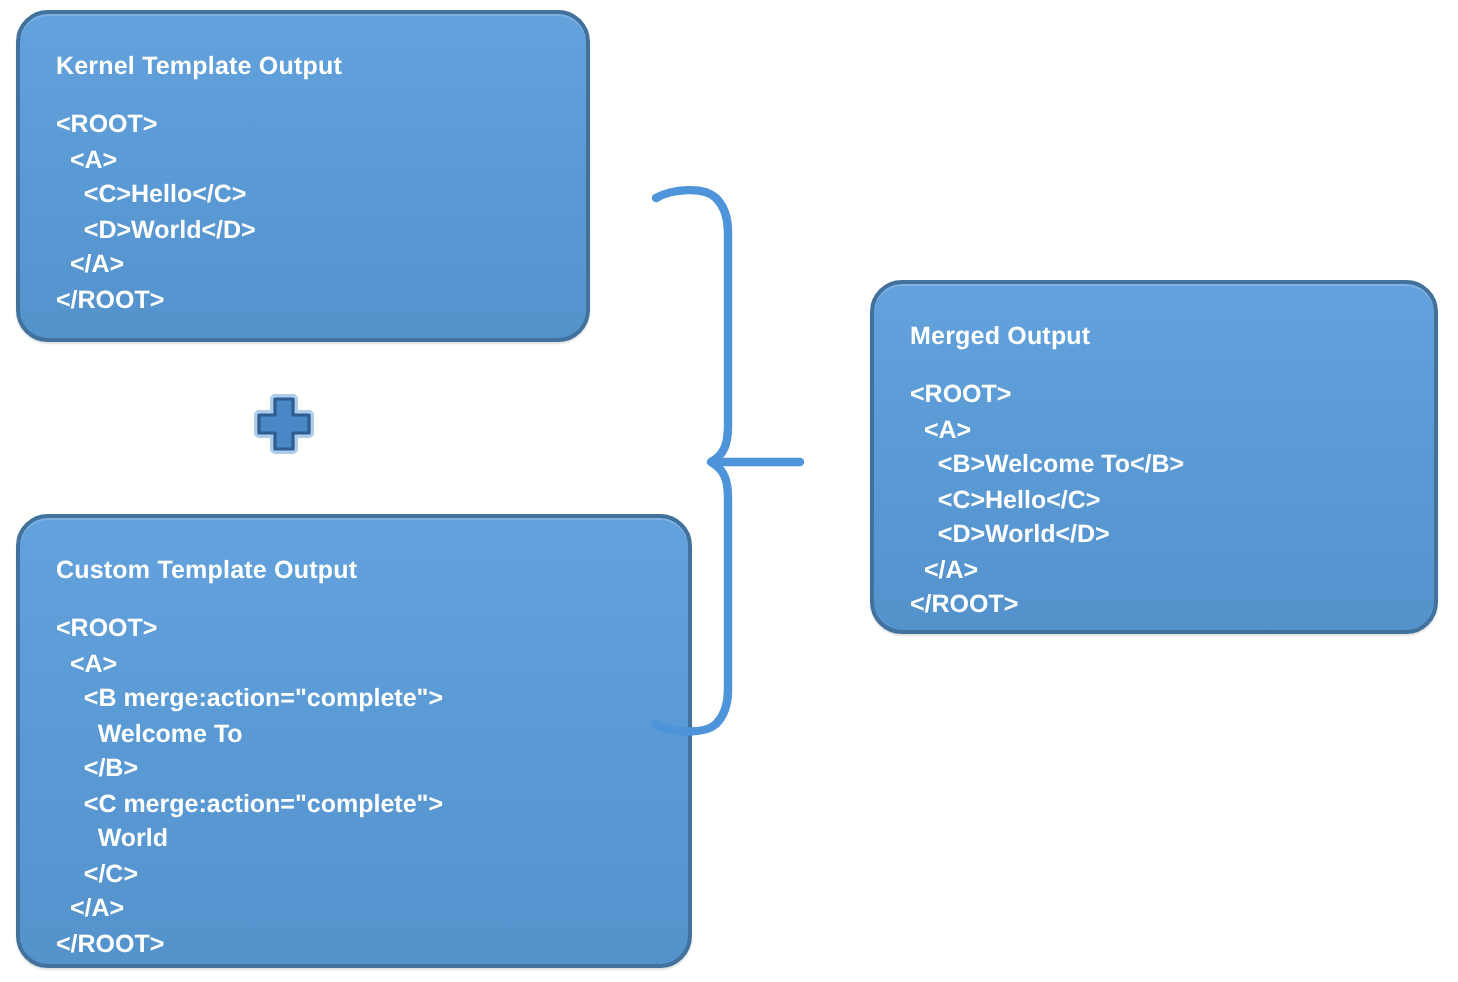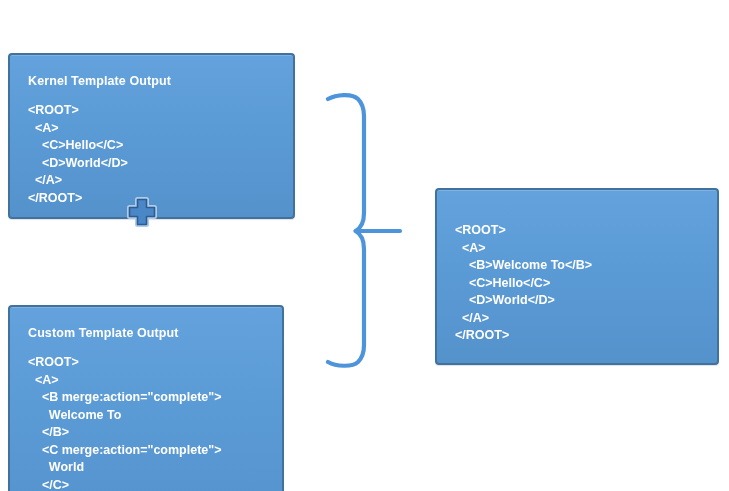--- a/index.html
+++ b/index.html
@@ -20,28 +20,27 @@
     width: 729px;
     height: 491px;
     background: var(--bg);
     overflow: hidden;
     font-family: "Liberation Sans", sans-serif;
   }
   .box {
     position: absolute;
     background: linear-gradient(180deg, var(--box-fill-light) 0%, var(--box-fill) 45%, #5492CC 100%);
     border: 2px solid var(--box-border);
-    border-radius: 4px;
+    border-radius: 16px;
     color: var(--text);
     padding: 19px 10px 0 18px;
     box-shadow: inset 0 1px 0 rgba(255,255,255,0.18), 0 1px 1px rgba(0,0,0,0.12);
-    margin-top: 48px;
   }
   .box-kernel { left: 8px;   top: 5px;   width: 287px; height: 166px; }
-  .box-custom { left: 8px;   top: 257px; width: 276px; height: 227px; }
+  .box-custom { left: 8px;   top: 257px; width: 338px; height: 227px; }
   .box-merged { left: 435px; top: 140px; width: 284px; height: 177px; }
   .box-title {
     font-size: 12.5px;
     font-weight: 700;
     letter-spacing: 0.1px;
     line-height: 15px;
     color: var(--text);
   }
   .box-code {
     margin-top: 13px;
@@ -100,20 +99,21 @@
       L 364,213
       C 364,222 362,227.5 355.5,231
       C 362,234.5 364,240 364,249
       L 364,345
       C 364,352 362,358 358,362
       C 352,367.5 336,366.5 328,362"></path>
     <path class="brace-path" d="M 356,231 L 400,231"></path>
   </svg>
 
   <div class="box box-merged">
+    <div class="box-title">Merged Output</div>
     <div class="box-code">&lt;ROOT&gt;
   &lt;A&gt;
     &lt;B&gt;Welcome To&lt;/B&gt;
     &lt;C&gt;Hello&lt;/C&gt;
     &lt;D&gt;World&lt;/D&gt;
   &lt;/A&gt;
 &lt;/ROOT&gt;</div>
   </div>
 
 </div>

